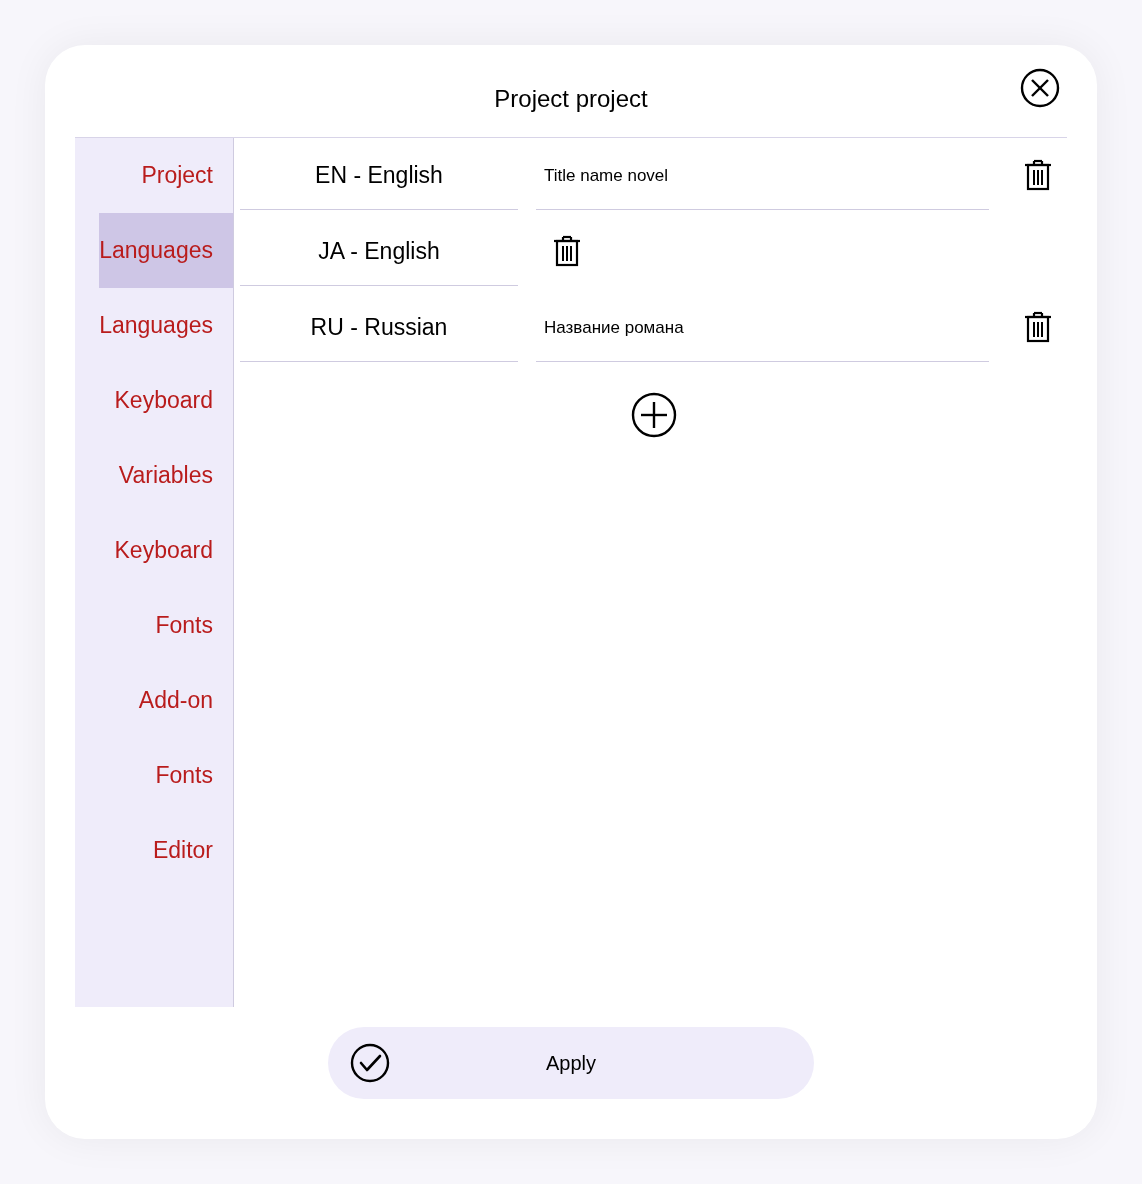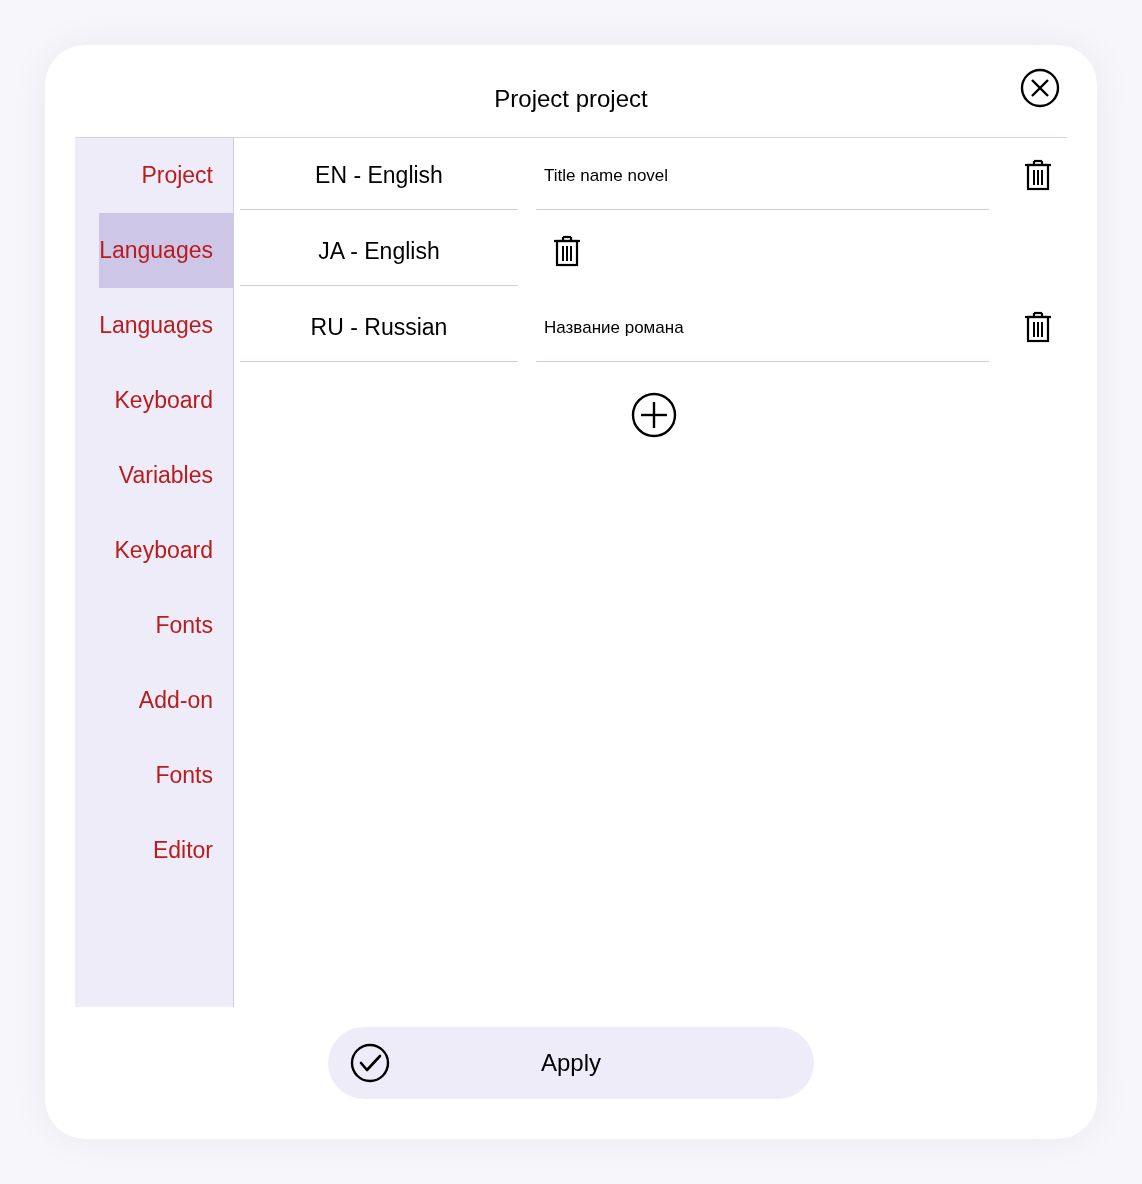--- a/index.html
+++ b/index.html
@@ -150,21 +150,21 @@
       position: absolute;
       left: 22px;
       display: flex;
       align-items: center;
       justify-content: center;
     }
     .apply-btn .check-icon svg { width: 40px; height: 40px; }
     .apply-btn .apply-label {
       flex: 1;
       text-align: center;
-      font-size: 24px;
+      font-size: 20px;
       color: #000;
     }
   </style>
 </head>
 <body>
 
 <div class="dialog">
 
   <div class="header">
     <div class="title">Project project</div>

